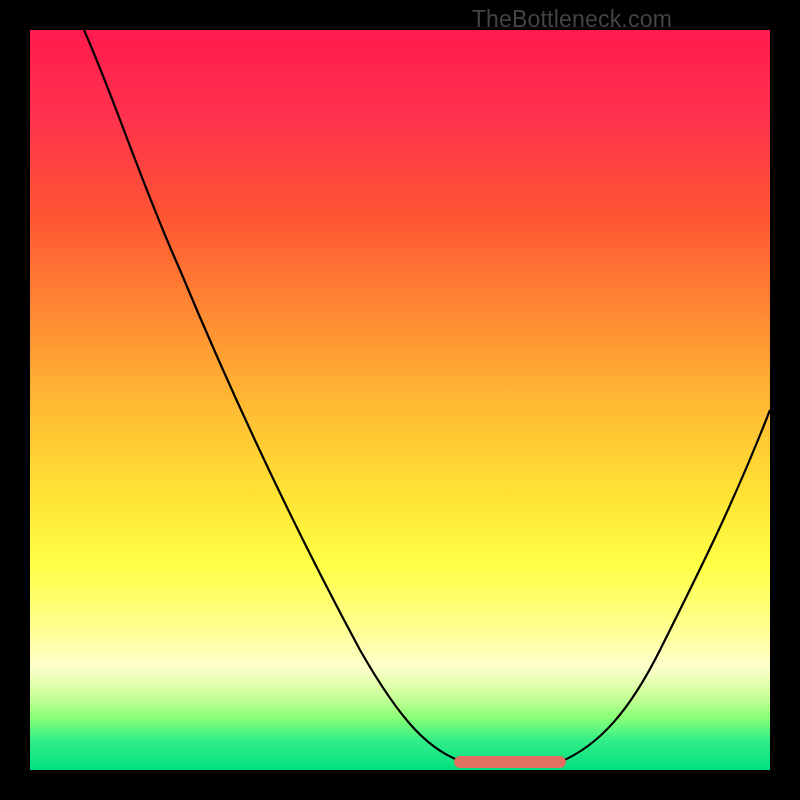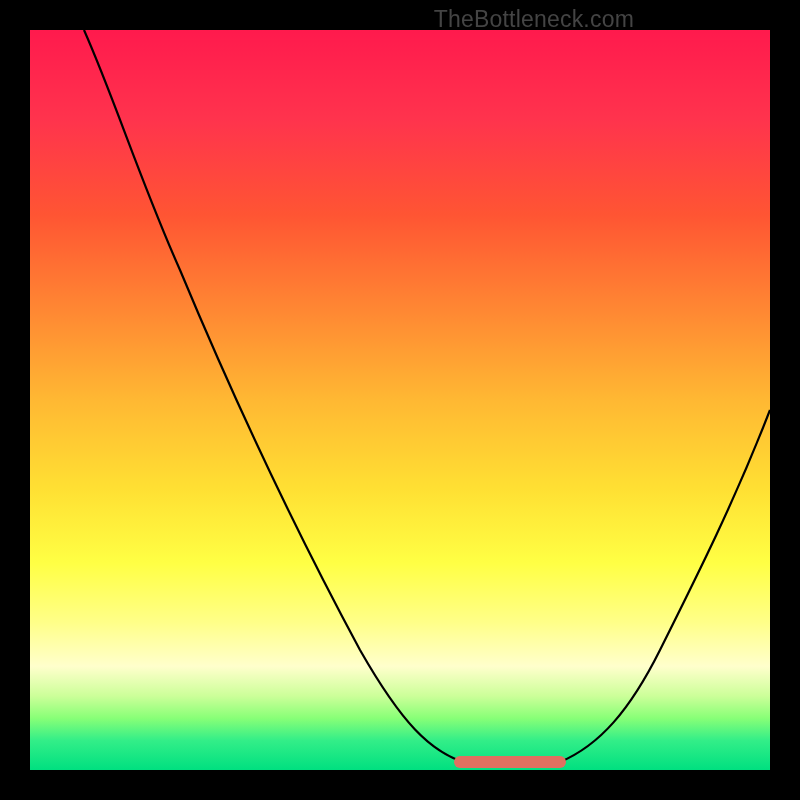--- a/index.html
+++ b/index.html
@@ -9,20 +9,21 @@
     height: 800px;
     overflow: hidden;
     font-family: Arial, Helvetica, sans-serif;
     background: #000;
   }
   .frame {
     position: relative;
     width: 644px;
     height: 800px;
     background: #000;
+    padding-left: 38px;
   }
   .plot-area {
     position: absolute;
     left: 30px;
     top: 30px;
     width: 740px;
     height: 740px;
     background: linear-gradient(
       to bottom,
       #ff1a4d 0%,

